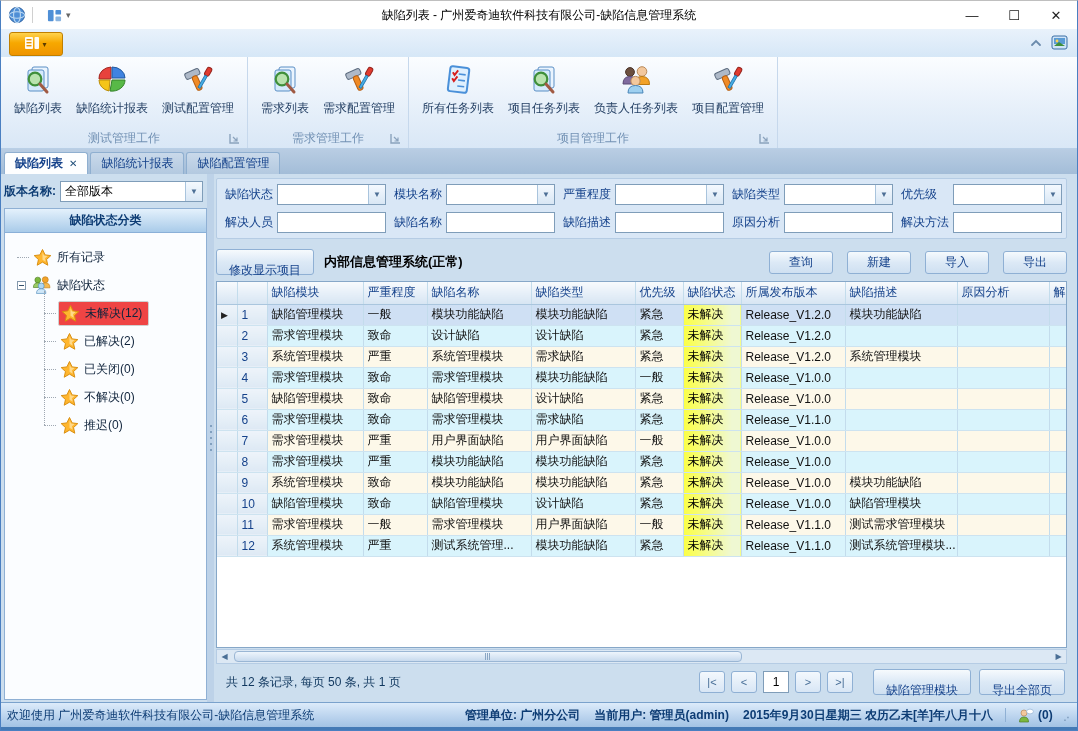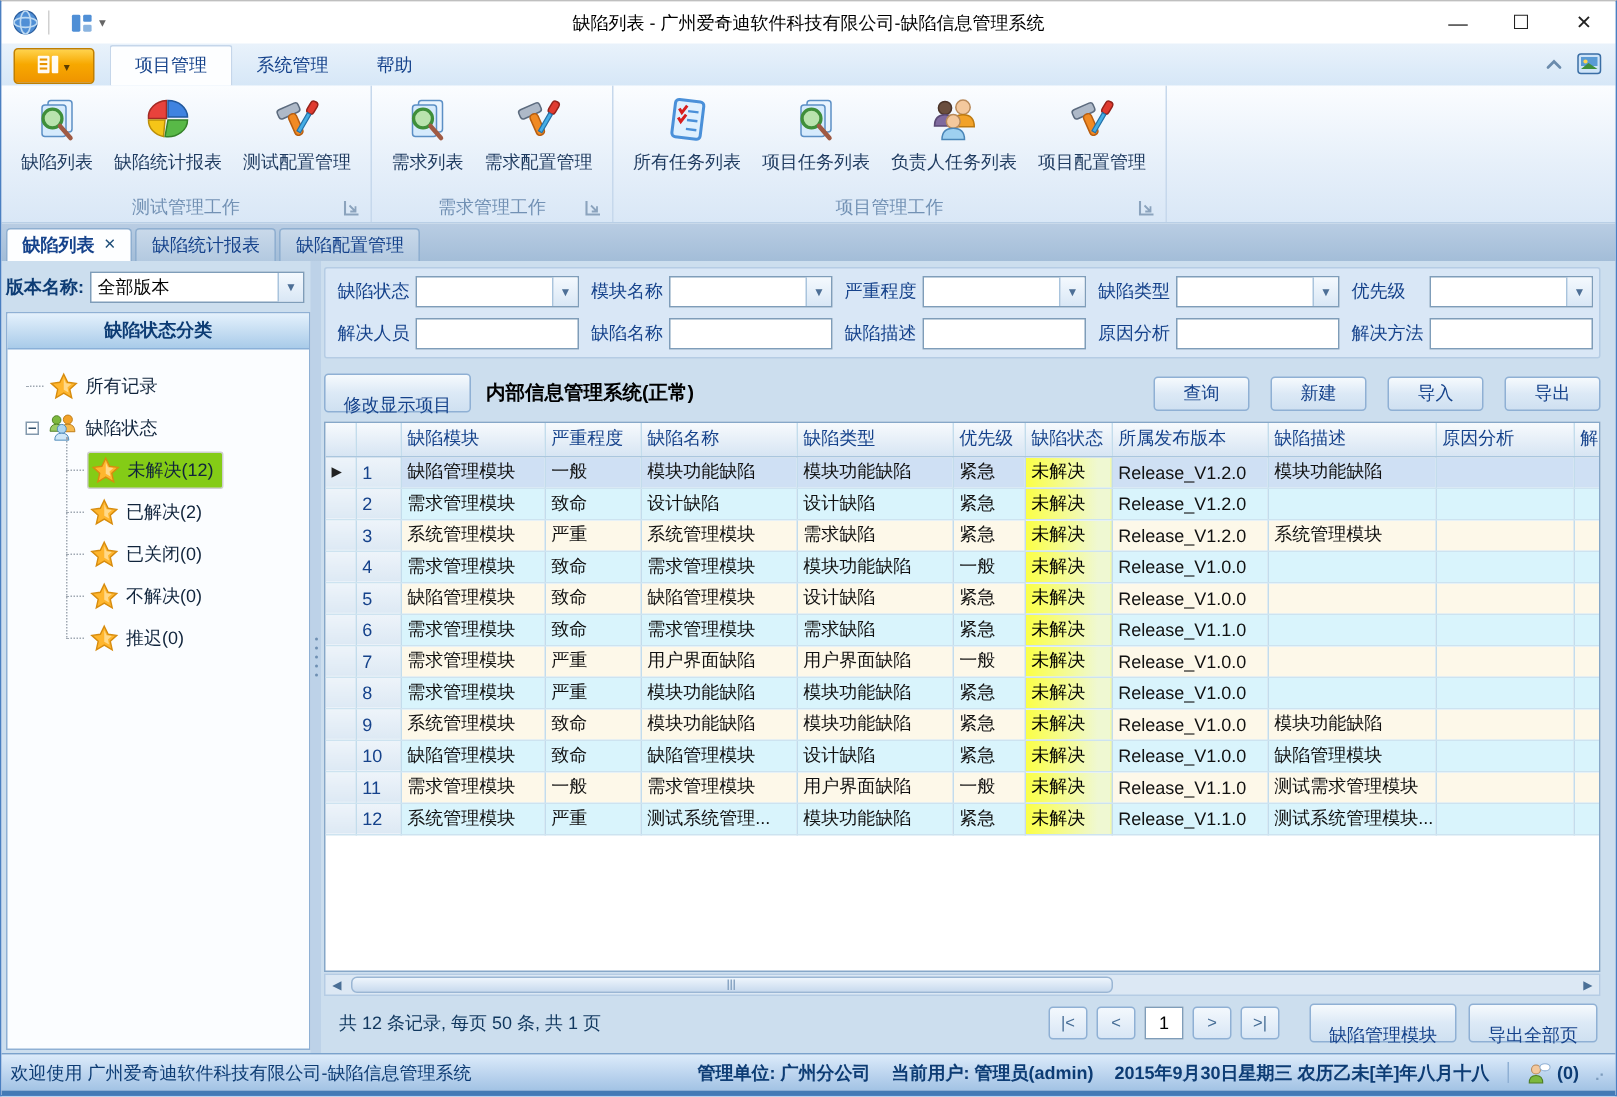--- a/index.html
+++ b/index.html
@@ -51,21 +51,21 @@
   .combo-btn { width:17px; height:100%; background:linear-gradient(#f4f9fe,#d9e7f5); border-left:1px solid #a9c4dd; color:#4d6f96; font-size:8px; display:flex; align-items:center; justify-content:center; }
   .tree-panel { flex:1; margin-top:4px; background:#fbfdff; border:1px solid #8fb0d4; display:flex; flex-direction:column; min-height:0; }
   .tree-header { height:24px; background:linear-gradient(#e4f1fc,#a9cbe9); border-bottom:1px solid #8ab0d8; display:flex; align-items:center; justify-content:center; font-weight:bold; color:#0d3c74; flex:0 0 auto; }
   .tree { padding:10px 2px 2px 12px; overflow:hidden; }
   .titem { display:flex; align-items:center; height:28px; position:relative; }
   .titem .gut { flex:0 0 auto; display:flex; align-items:center; justify-content:flex-end; }
   .titem .dots { border-top:1px dotted #9fa8b2; width:12px; height:0; margin-right:2px; }
   .expander { width:9px; height:9px; border:1px solid #8399ad; background:#fff; position:relative; margin-right:3px; flex:0 0 auto; }
   .expander::after { content:""; position:absolute; left:1px; right:1px; top:3px; height:1px; background:#33506b; }
   .titem .body { display:flex; align-items:center; gap:5px; padding:2px 6px 2px 2px; border-radius:2px; color:#10243c; white-space:nowrap; }
-  .titem.selected .body { background:#84cc16; border:1px solid #d0d0d0; }
+  .titem.selected .body { background:#ef4444; border:1px solid #d0d0d0; }
   .tchildren { position:relative; }
   .tchildren::before { content:""; position:absolute; left:27px; top:-8px; bottom:14px; border-left:1px dotted #9fa8b2; }
   .tchildren .titem { padding-left:27px; }
 
   .splitter { width:7px; flex:0 0 auto; background:#bdd2e8; display:flex; flex-direction:column; align-items:center; justify-content:center; gap:4px; }
   .splitter i { width:2px; height:2px; border-radius:50%; background:#6e8fb2; display:block; }
 
   .right-col { flex:1 1 auto; display:flex; flex-direction:column; padding:4px 10px 2px 2px; min-width:0; min-height:0; }
 
   
@@ -156,25 +156,20 @@
         <svg width="14" height="12" viewBox="0 0 14 12">
             <rect x="0" y="0" width="8" height="12" rx="1" fill="#fff" opacity="0.95"></rect>
             <rect x="9.5" y="0" width="4.5" height="12" rx="1" fill="#fff" opacity="0.95"></rect>
             <rect x="1.5" y="2" width="5" height="1.4" fill="#e89400"></rect>
             <rect x="1.5" y="5" width="5" height="1.4" fill="#e89400"></rect>
             <rect x="1.5" y="8" width="5" height="1.4" fill="#e89400"></rect>
           </svg>
       </span>
       <span class="caret">▾</span>
     </div>
-    <div id="ribbon-tabbar" style="display:flex;align-items:flex-end;">
-        <div class="rtab active">项目管理</div>
-        <div class="rtab">系统管理</div>
-        <div class="rtab">帮助</div>
-      </div>
     <div class="ribbon-right">
       <span>
         <svg width="14" height="12" viewBox="0 0 14 12">
             <path d="M3 8 L7 4 L11 8" fill="none" stroke="#6b8bac" stroke-width="1.8" stroke-linecap="round"></path>
           </svg>
       </span>
       <span>
         <svg width="18" height="17" viewBox="0 0 18 17">
             <rect x="1" y="2" width="15" height="13" rx="2" fill="#cfe4f8" stroke="#3a6ea5"></rect>
             <rect x="3" y="4" width="11" height="6" fill="#5a9bd5"></rect>

